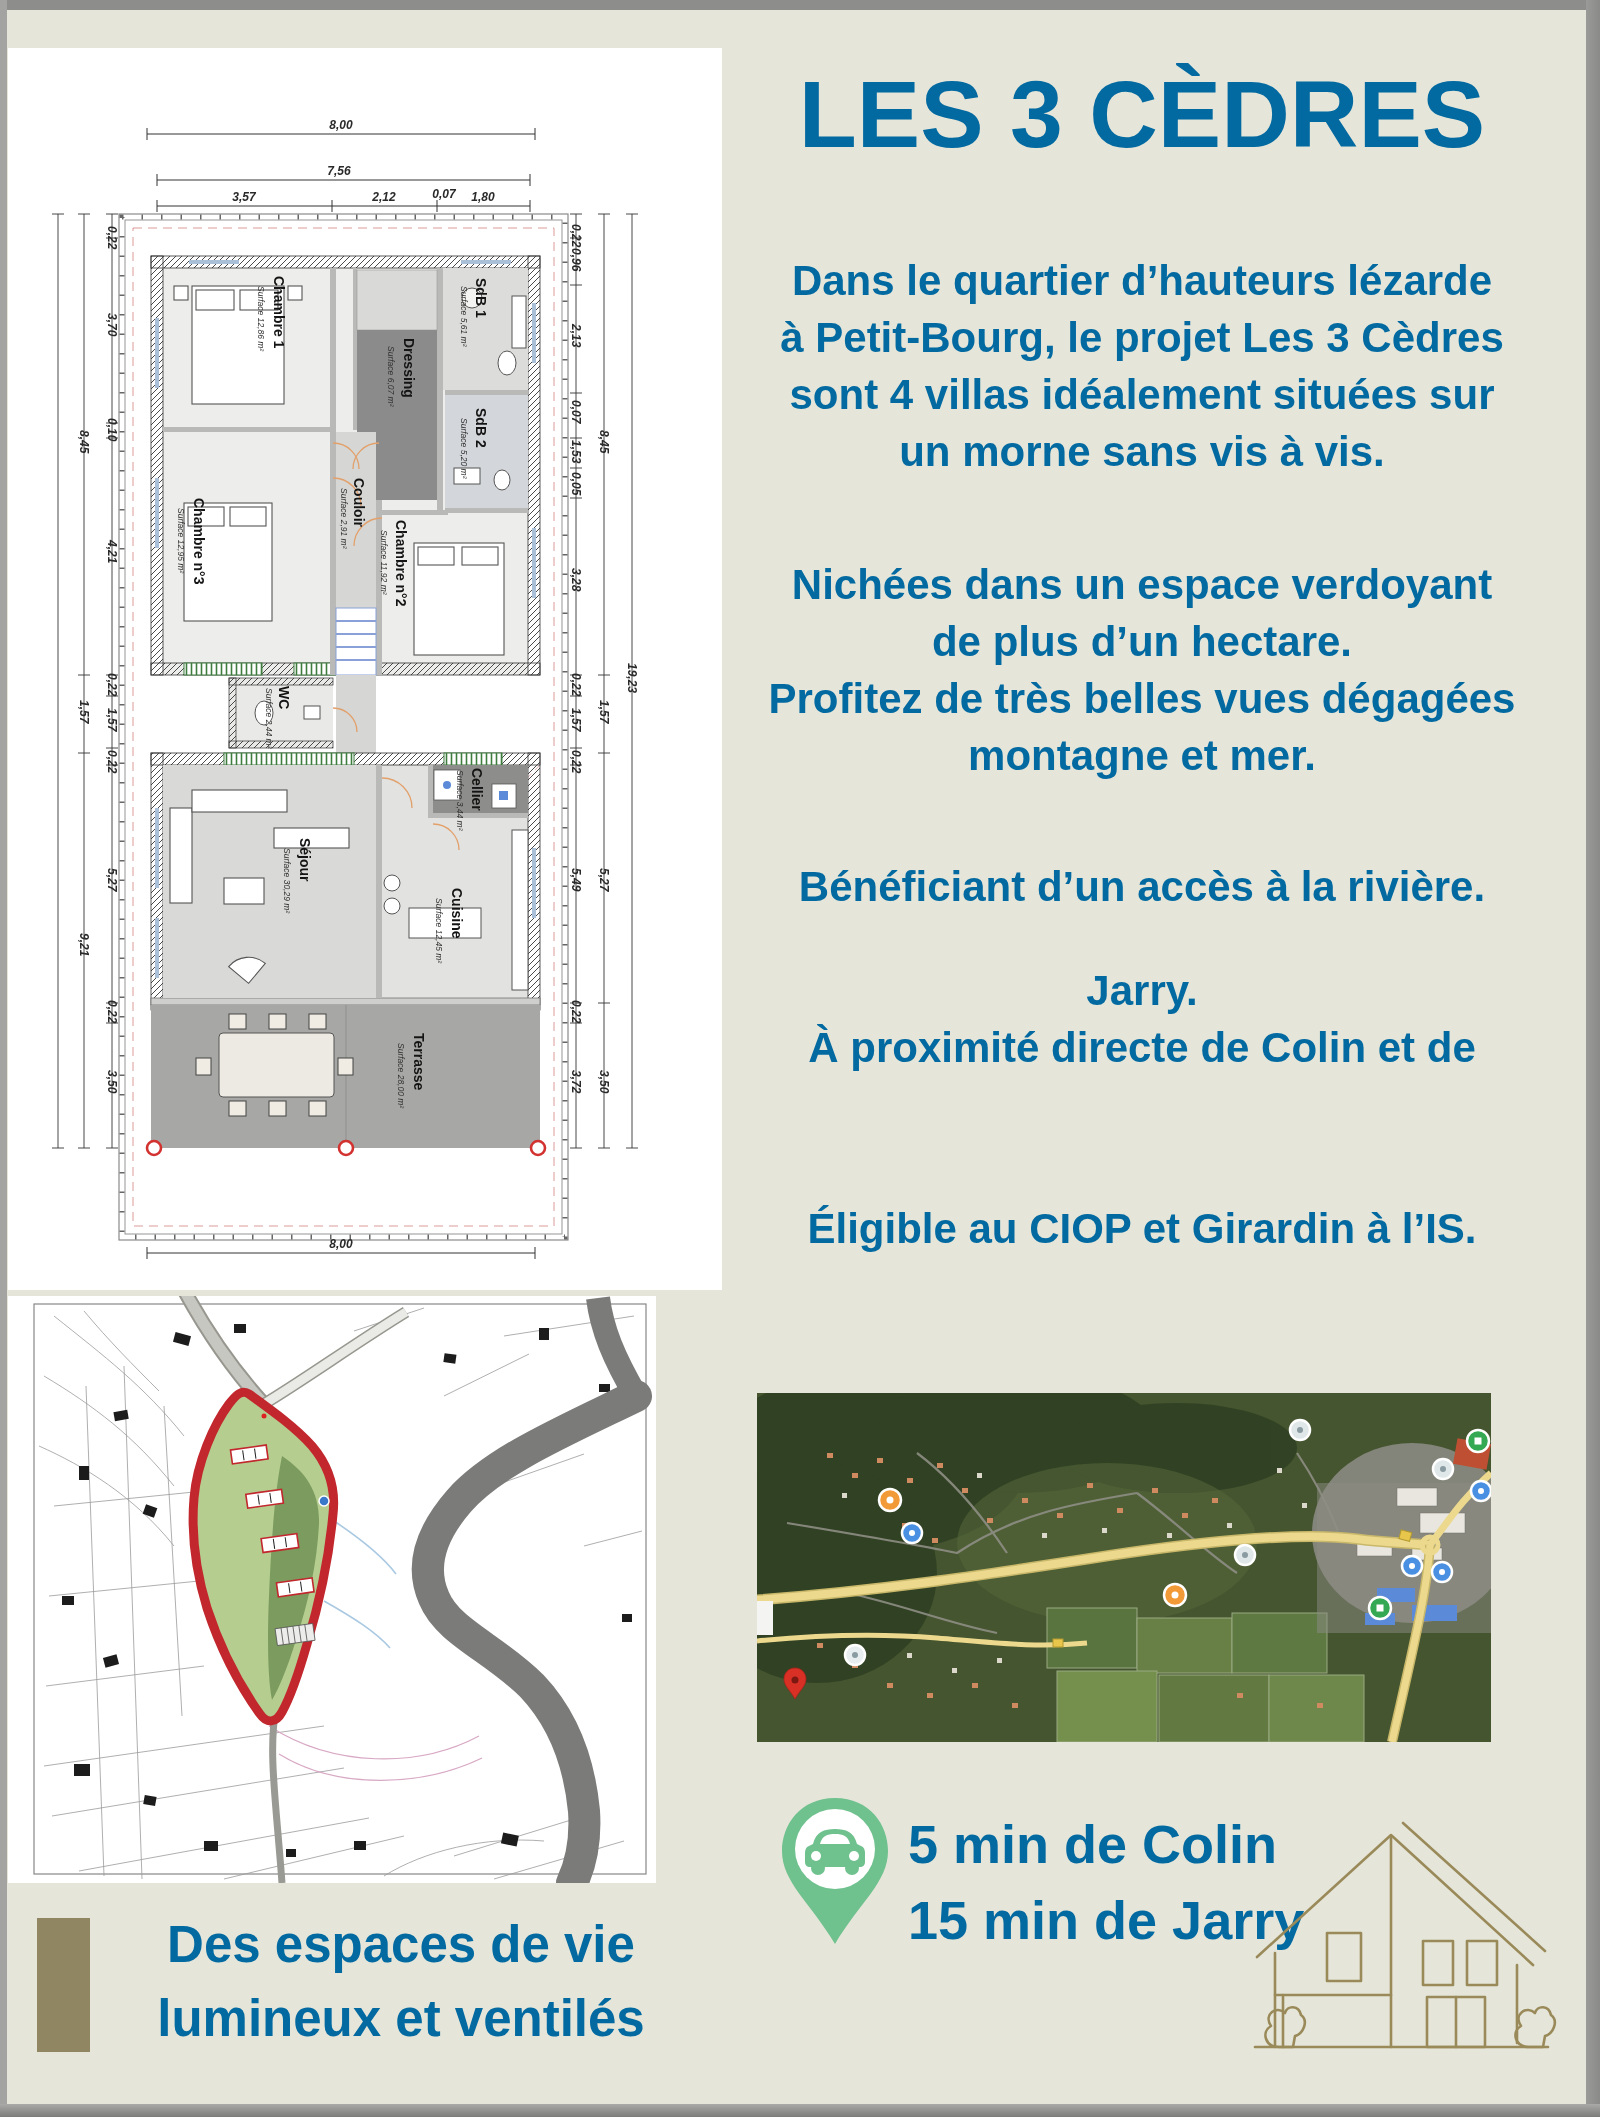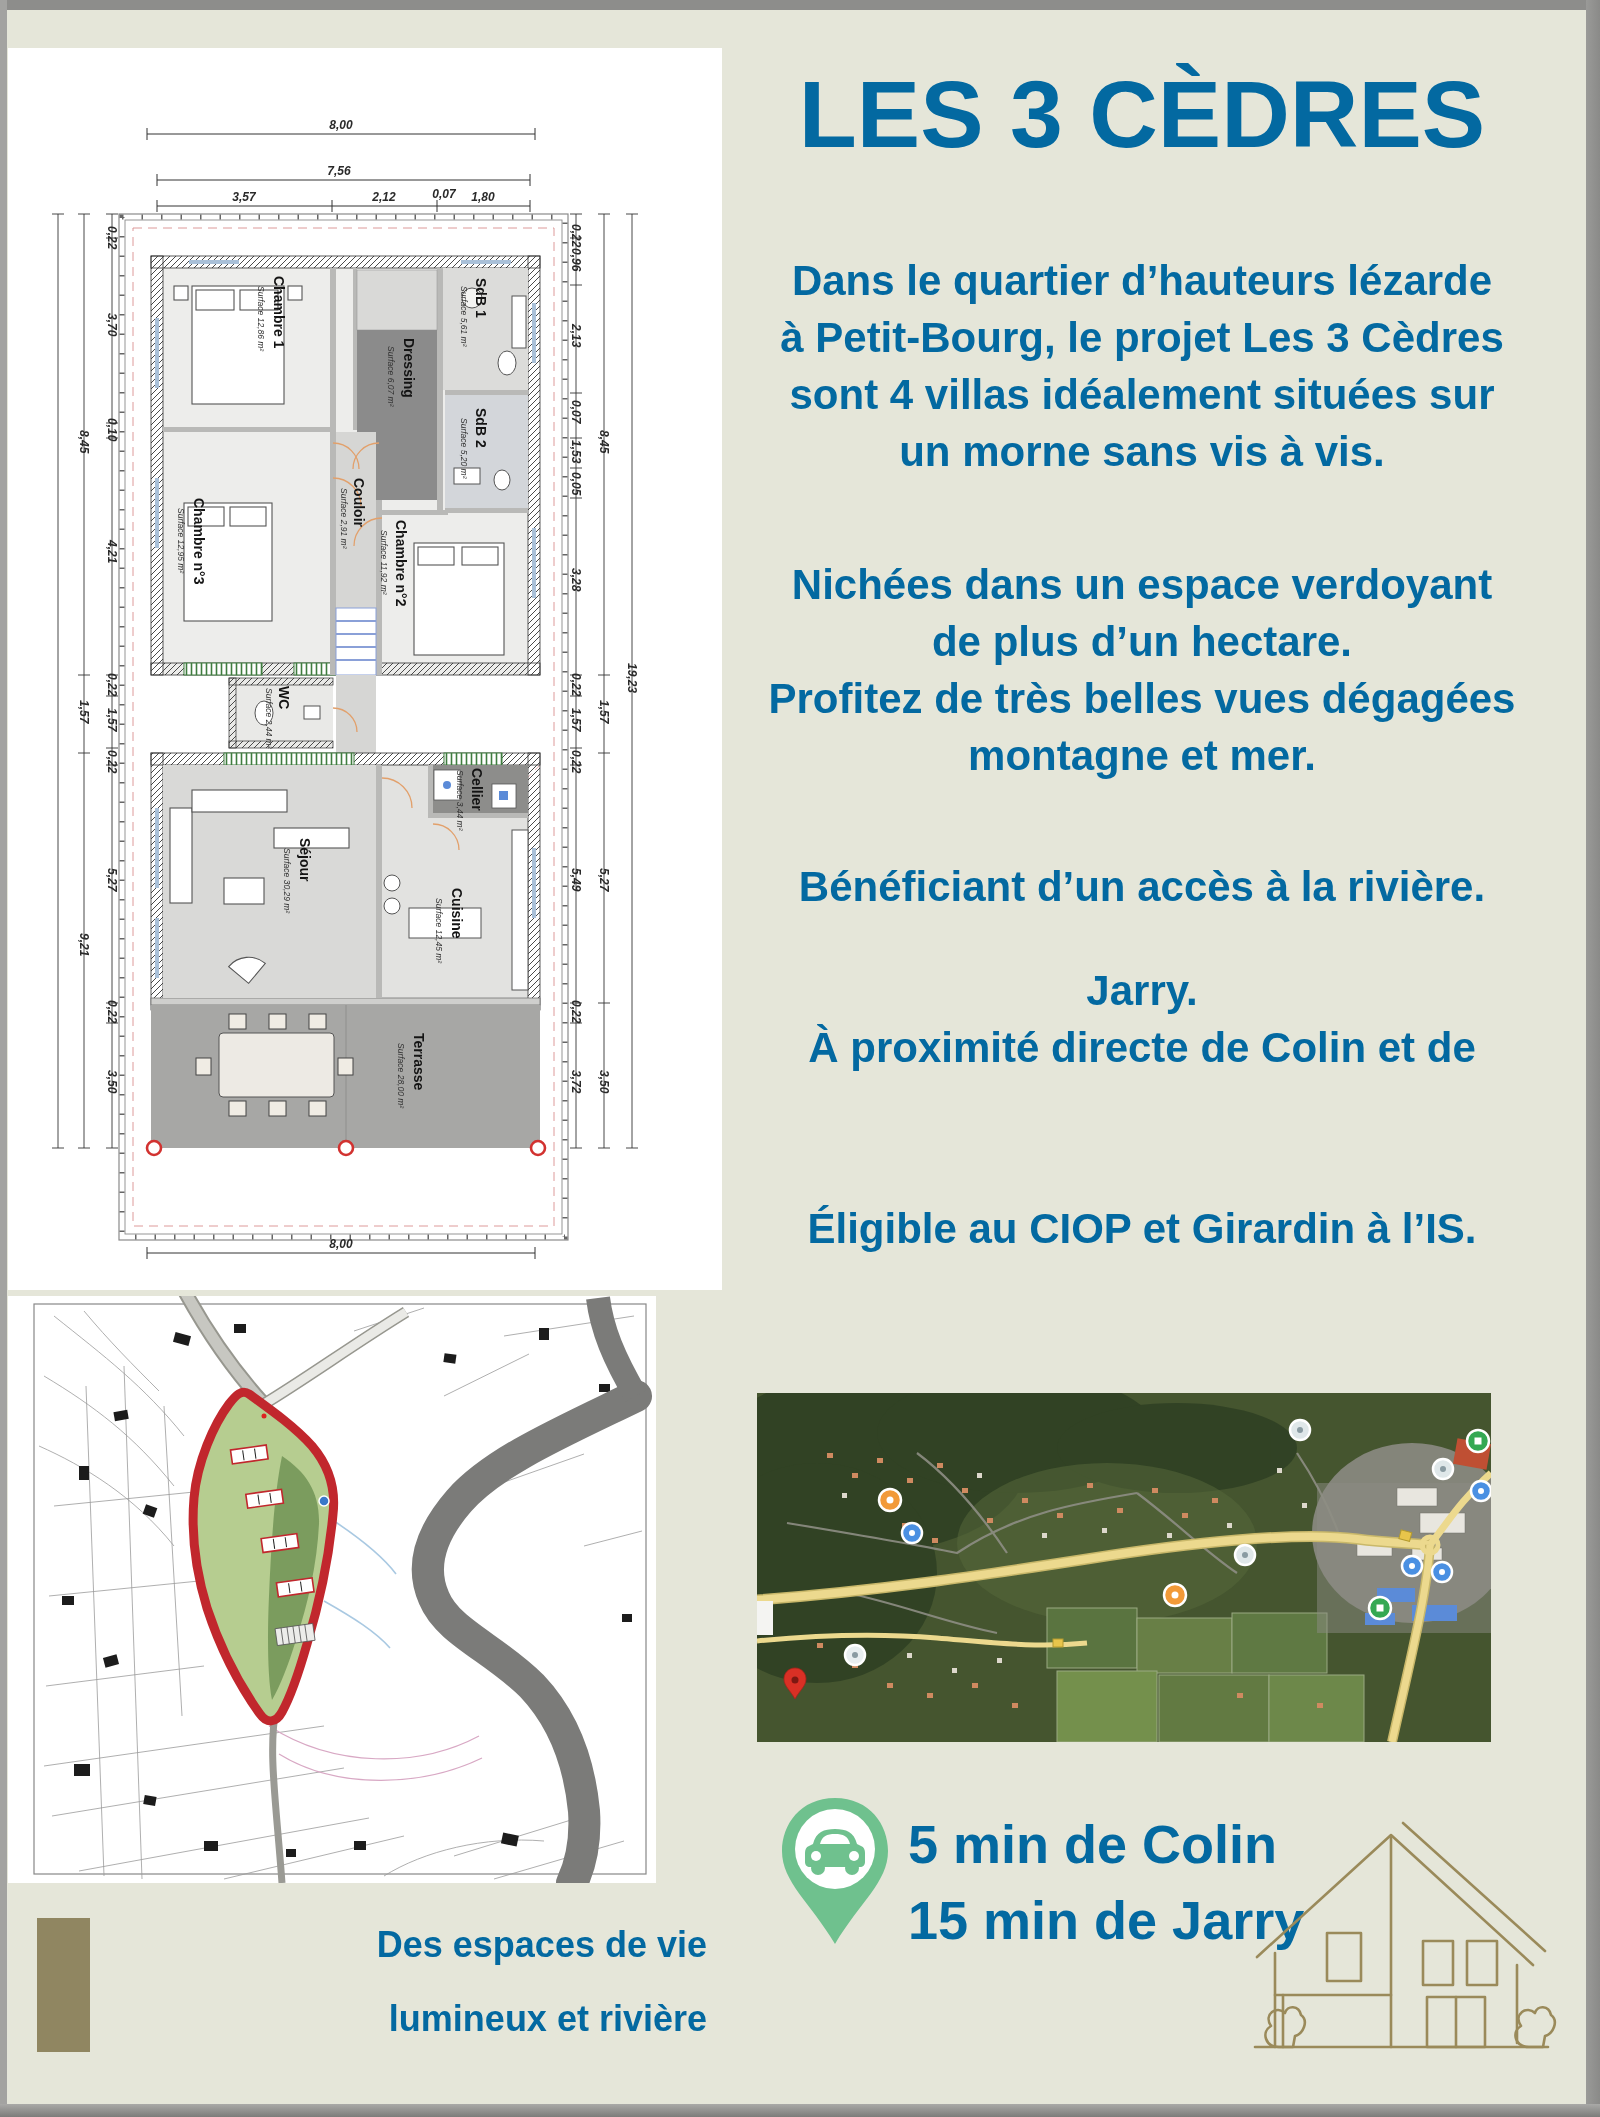--- a/index.html
+++ b/index.html
@@ -23,22 +23,22 @@
   #para-intro{top:252px;}
   #para-nature{top:556px;}
   #para-river{top:858px;}
   #para-proximity{top:962px;}
   #para-eligible{top:1200px;}
 
   #transit{position:absolute;left:908px;top:1806px;font-size:54px;line-height:76px;text-align:left;}
   #car-pin{position:absolute;left:768px;top:1792px;width:134px;height:192px;}
   #house-icon{position:absolute;left:1243px;top:1785px;width:320px;height:285px;}
 
-  #caption{position:absolute;left:95px;top:1908px;width:612px;text-align:right;
-      font-size:36px;line-height:74px;}
+  #caption{position:absolute;left:95px;top:1908px;width:612px;text-align:center;
+      font-size:51px;line-height:74px;}
   #caption-bar{position:absolute;left:37px;top:1918px;width:53px;height:134px;background:#908661;}
 
   svg text{font-family:"Liberation Sans",sans-serif;}
   .dim{font-size:12px;font-style:italic;font-weight:bold;fill:#2a2a2a;}
   .room-name{font-size:14px;font-weight:bold;fill:#141414;}
   .room-surf{font-size:8.5px;font-style:italic;fill:#333;}
 </style>
 </head>
 <body>
 
@@ -664,20 +664,20 @@
       <rect x="184" y="212" width="58" height="50"></rect>
       <line x1="213" y1="212" x2="213" y2="262"></line>
       <path d="M36,262 C22,262 18,247 28,241 C20,229 34,220 42,228 C44,220 56,220 58,230 C66,236 60,249 52,251 L50,262 Z"></path>
       <path d="M286,262 C272,262 268,247 278,241 C270,229 284,220 292,228 C294,220 306,220 308,230 C316,236 310,249 302,251 L300,262 Z"></path>
     </g>
   </svg>
 
   <div id="caption-bar"></div>
   <div id="caption" class="green">
     <div>Des espaces de vie</div>
-    <div>lumineux et rivière</div>
+    <div>lumineux et ventilés</div>
   </div>
 
   <div class="frame frame-top"></div>
   <div class="frame frame-left"></div>
   <div class="frame frame-right"></div>
   <div class="frame frame-bottom"></div>
 </div>
 
 </body></html>

